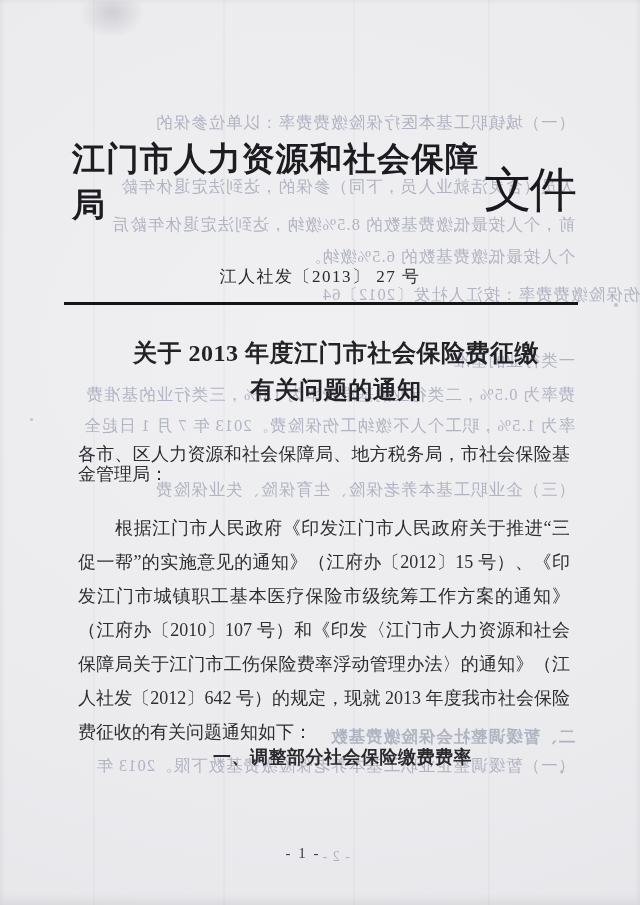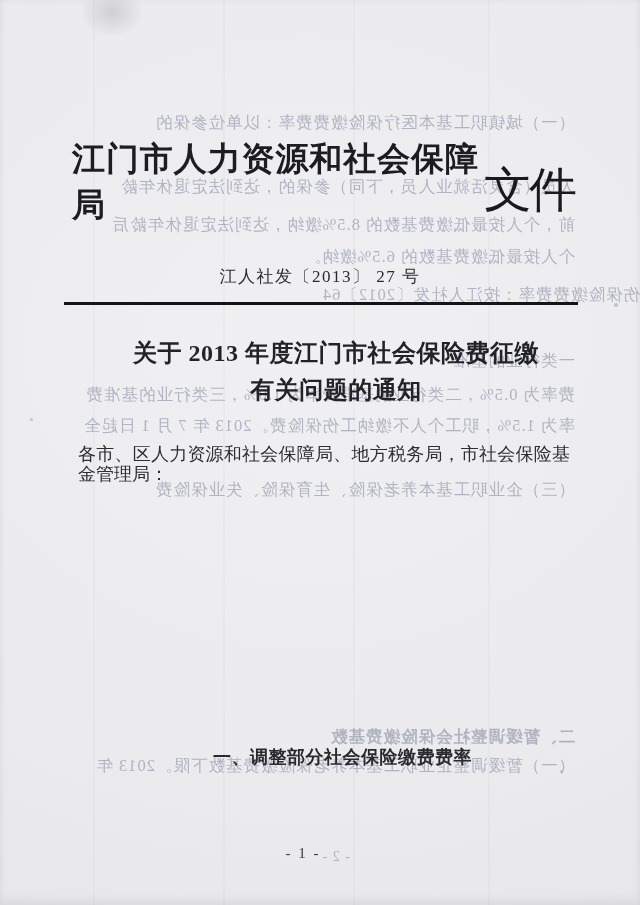--- a/index.html
+++ b/index.html
@@ -141,18 +141,19 @@
 
   <div class="rule"></div>
 
   <div class="title">
     <div>关于 2013 年度江门市社会保险费征缴</div>
     <div>有关问题的通知</div>
   </div>
 
   <div class="recipients">各市、区人力资源和社会保障局、地方税务局，市社会保险基金管理局：</div>
 
+  <div class="para">根据江门市人民政府《印发江门市人民政府关于推进“三促一帮”的实施意见的通知》（江府办〔2012〕15 号）、《印发江门市城镇职工基本医疗保险市级统筹工作方案的通知》（江府办〔2010〕107 号）和《印发〈江门市人力资源和社会保障局关于江门市工伤保险费率浮动管理办法〉的通知》（江人社发〔2012〕642 号）的规定，现就 2013 年度我市社会保险费征收的有关问题通知如下：</div>
 
   <div class="sec">一、调整部分社会保险缴费费率</div>
 
   <div class="pageno">- 1 -</div>
 
 </div>
 
 </body></html>

